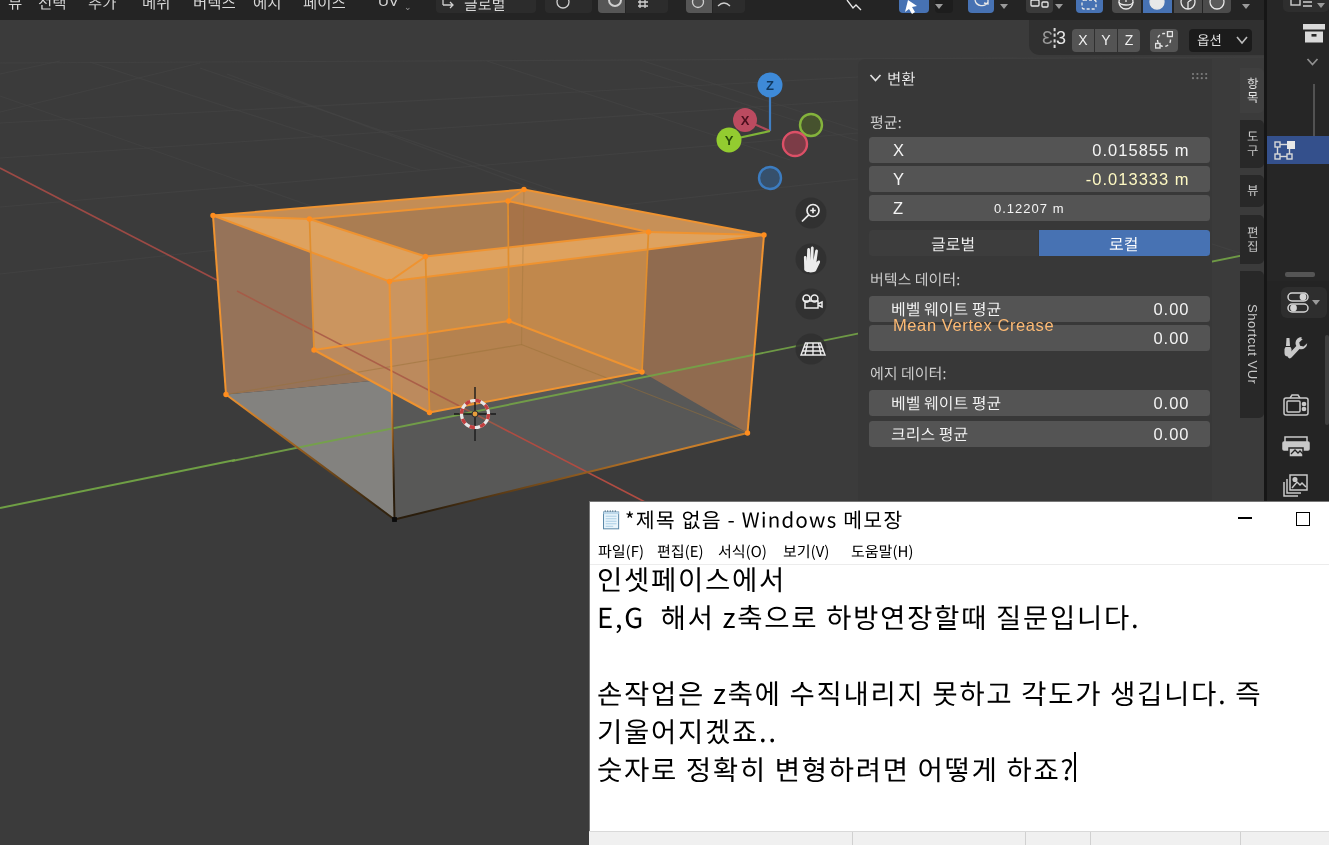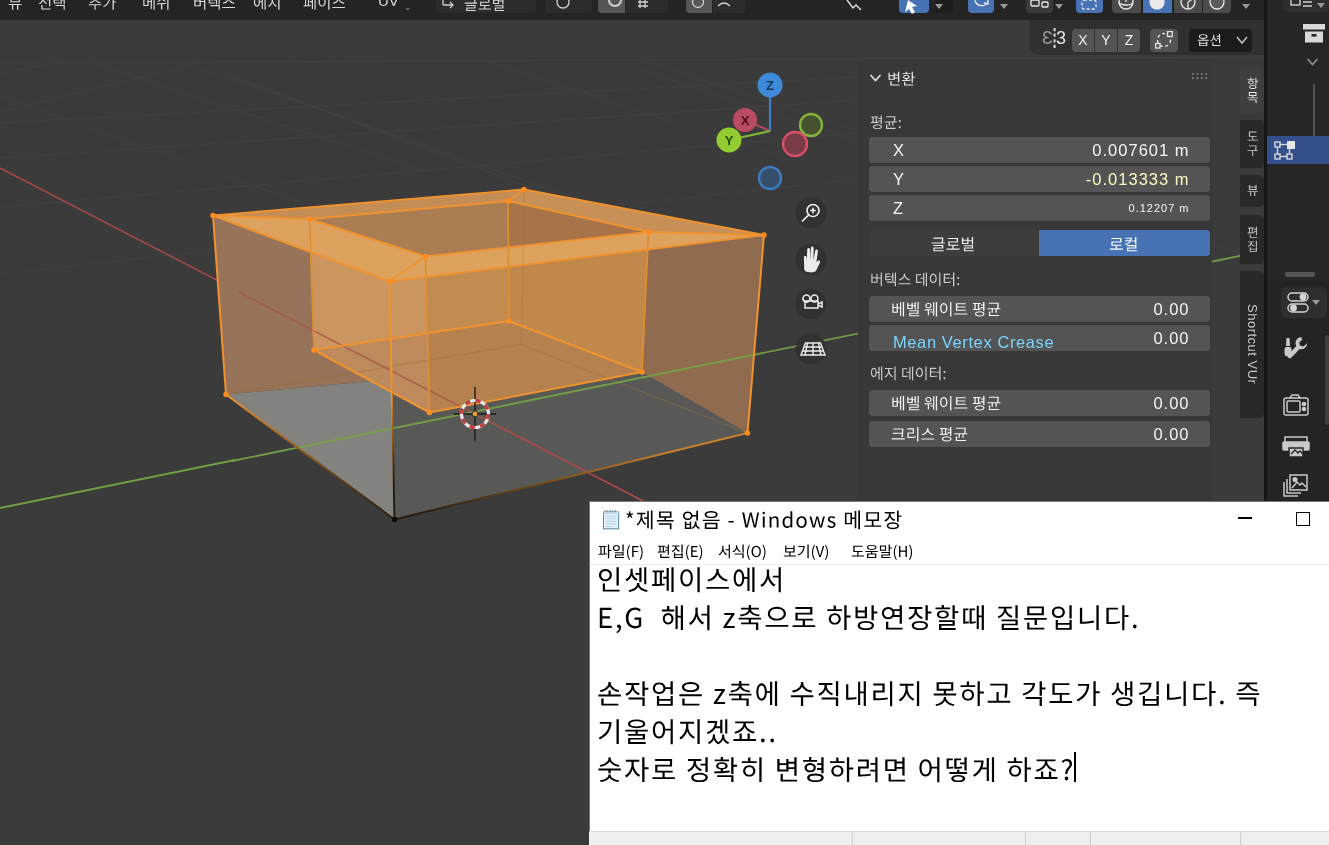--- a/index.html
+++ b/index.html
@@ -279,27 +279,27 @@
       <circle cx="15.200000000000001" cy="6.2" r="1.1"></circle>
     </g>
   </svg>
 <svg style="position:absolute;left:870.0px;top:110.0px;overflow:visible" width="32" height="24">
     <g transform="translate(0,18.0)">
       <path d="M8.4 -10.0H11.3V-9.0H8.4ZM8.4 -7.5H11.3V-6.5H8.4ZM1.2 -11.4H8.3V-10.4H1.2ZM0.9 -4.8 0.8 -5.9Q1.9 -5.9 3.3 -5.9Q4.6 -5.9 6.0 -6.0Q7.4 -6.1 8.7 -6.2L8.8 -5.3Q7.5 -5.1 6.1 -5.0Q4.7 -4.9 3.4 -4.9Q2.0 -4.8 0.9 -4.8ZM2.5 -10.6H3.7V-5.5H2.5ZM5.7 -10.6H6.9V-5.5H5.7ZM10.7 -12.4H11.9V-4.0H10.7ZM7.4 -3.8Q9.6 -3.8 10.8 -3.1Q12.0 -2.5 12.0 -1.3Q12.0 -0.1 10.8 0.5Q9.6 1.1 7.4 1.1Q5.3 1.1 4.1 0.5Q2.9 -0.1 2.9 -1.3Q2.9 -2.5 4.1 -3.1Q5.3 -3.8 7.4 -3.8ZM7.4 -2.8Q6.4 -2.8 5.7 -2.6Q4.9 -2.4 4.5 -2.1Q4.2 -1.8 4.2 -1.3Q4.2 -0.6 5.0 -0.2Q5.9 0.2 7.4 0.2Q8.5 0.2 9.2 -0.0Q9.9 -0.2 10.3 -0.5Q10.7 -0.8 10.7 -1.3Q10.7 -1.8 10.3 -2.1Q9.9 -2.4 9.2 -2.6Q8.5 -2.8 7.4 -2.8Z M16.1 -11.7H24.7V-10.7H16.1ZM14.6 -6.6H26.8V-5.6H14.6ZM18.6 -5.9H19.9V-2.3H18.6ZM24.0 -11.7H25.3V-10.6Q25.3 -9.7 25.2 -8.7Q25.2 -7.6 24.9 -6.1L23.6 -6.3Q23.9 -7.7 24.0 -8.7Q24.0 -9.8 24.0 -10.6ZM16.0 -0.2H25.6V0.9H16.0ZM16.0 -3.4H17.3V0.1H16.0ZM22.2 -5.9H23.4V-2.3H22.2Z M29.7 -5.9Q29.3 -5.9 29.0 -6.1Q28.7 -6.4 28.7 -6.9Q28.7 -7.4 29.0 -7.7Q29.3 -7.9 29.7 -7.9Q30.1 -7.9 30.4 -7.7Q30.7 -7.4 30.7 -6.9Q30.7 -6.4 30.4 -6.1Q30.1 -5.9 29.7 -5.9ZM29.7 0.2Q29.3 0.2 29.0 -0.1Q28.7 -0.4 28.7 -0.8Q28.7 -1.3 29.0 -1.6Q29.3 -1.9 29.7 -1.9Q30.1 -1.9 30.4 -1.6Q30.7 -1.3 30.7 -0.8Q30.7 -0.4 30.4 -0.1Q30.1 0.2 29.7 0.2Z" fill="#cdcdcd"></path>
     </g>
   </svg>
 <div class="abs" style="left:869px;top:137px;width:340.5px;height:26px;background:#545454;border-radius:3.5px"></div>
 <div class="abs" style="left:893px;top:137px;height:26px;line-height:27px;font-size:16.5px;letter-spacing:0.6px;color:#f4f4f4">X</div>
-<div class="abs" style="left:869px;top:137px;width:320.5px;height:26px;line-height:27px;font-size:16.5px;letter-spacing:1.0px;color:#f4f4f4;text-align:right">0.007601 m</div>
+<div class="abs" style="left:869px;top:137px;width:320.5px;height:26px;line-height:27px;font-size:16.5px;letter-spacing:1.0px;color:#f4f4f4;text-align:right">0.015855 m</div>
 <div class="abs" style="left:869px;top:166px;width:340.5px;height:26px;background:#545454;border-radius:3.5px"></div>
 <div class="abs" style="left:893px;top:166px;height:26px;line-height:27px;font-size:16.5px;letter-spacing:0.6px;color:#f4f4f4">Y</div>
 <div class="abs" style="left:869px;top:166px;width:320.5px;height:26px;line-height:27px;font-size:16.5px;letter-spacing:1.0px;color:#fef9c3;text-align:right">-0.013333 m</div>
 <div class="abs" style="left:869px;top:194.5px;width:340.5px;height:26px;background:#545454;border-radius:3.5px"></div>
 <div class="abs" style="left:893px;top:194.5px;height:26px;line-height:27px;font-size:16.5px;letter-spacing:0.6px;color:#f4f4f4">Z</div>
-<div class="abs" style="left:869px;top:194.5px;width:320.5px;height:26px;line-height:27px;font-size:11px;letter-spacing:1.0px;color:#f4f4f4;text-align:right">0.12207 m</div>
+<div class="abs" style="left:869px;top:194.5px;width:320.5px;height:26px;line-height:27px;font-size:13px;letter-spacing:1.0px;color:#f4f4f4;text-align:center">0.12207 m</div>
 <div class="abs" style="left:869px;top:230px;width:168.5px;height:26px;background:#3d3d3d;border-radius:3.5px 0 0 3.5px"></div>
 <div class="abs" style="left:1038.5px;top:230px;width:171px;height:26px;background:#4772b3;border-radius:0 3.5px 3.5px 0"></div>
 <svg style="position:absolute;left:930.9px;top:230.8px;overflow:visible" width="44" height="26">
     <g transform="translate(0,19.2)">
       <path d="M2.5 -12.6H11.8V-11.5H2.5ZM0.8 -7.8H13.9V-6.8H0.8ZM10.9 -12.6H12.2V-11.7Q12.2 -10.9 12.2 -9.9Q12.1 -8.9 11.8 -7.5L10.5 -7.7Q10.8 -9.0 10.9 -10.0Q10.9 -10.9 10.9 -11.7ZM2.3 -5.3H12.3V-1.7H3.7V0.4H2.4V-2.7H10.9V-4.3H2.3ZM2.4 0.0H12.6V1.1H2.4Z M15.5 -1.6H28.6V-0.5H15.5ZM21.4 -4.7H22.7V-1.2H21.4ZM17.1 -12.2H27.0V-7.8H18.5V-4.9H17.2V-8.8H25.7V-11.1H17.1ZM17.2 -5.4H27.3V-4.4H17.2Z M37.1 -10.0H41.2V-8.9H37.1ZM40.8 -13.2H42.1V-5.7H40.8ZM32.8 -5.0H42.1V-1.6H34.2V0.6H32.9V-2.6H40.8V-3.9H32.8ZM32.9 -0.0H42.7V1.1H32.9ZM30.9 -12.6H32.3V-10.5H36.2V-12.6H37.5V-6.3H30.9ZM32.3 -9.5V-7.3H36.2V-9.5Z" fill="#f0f0f0"></path>
     </g>
   </svg>
 <svg style="position:absolute;left:1109.3px;top:230.8px;overflow:visible" width="29" height="26">
     <g transform="translate(0,19.2)">
       <path d="M0.8 -1.6H13.9V-0.5H0.8ZM6.7 -4.7H8.0V-1.2H6.7ZM2.4 -12.2H12.3V-7.8H3.7V-4.9H2.4V-8.8H11.0V-11.1H2.4ZM2.4 -5.4H12.6V-4.4H2.4Z M23.0 -9.8H26.3V-8.7H23.0ZM21.6 -12.5H22.9Q22.9 -10.7 22.2 -9.3Q21.5 -7.9 20.1 -6.9Q18.7 -5.9 16.4 -5.3L15.9 -6.3Q17.4 -6.7 18.5 -7.2Q19.6 -7.8 20.2 -8.5Q20.9 -9.2 21.2 -10.1Q21.6 -11.0 21.6 -11.9ZM16.6 -12.5H22.4V-11.5H16.6ZM21.6 -10.1V-9.2L16.1 -8.7L15.9 -9.8ZM26.1 -13.2H27.4V-5.7H26.1ZM18.1 -5.1H27.4V-1.6H19.4V0.6H18.1V-2.6H26.1V-4.0H18.1ZM18.1 -0.0H27.9V1.1H18.1Z" fill="#ffffff"></path>
@@ -311,21 +311,21 @@
     </g>
   </svg>
 <div class="abs" style="left:869px;top:296px;width:340.5px;height:26px;background:#545454;border-radius:3.5px"></div>
 <div class="abs" style="left:869px;top:296px;width:320.5px;height:26px;line-height:27px;font-size:16.5px;letter-spacing:1.0px;color:#f4f4f4;text-align:right">0.00</div>
 <svg style="position:absolute;left:891.0px;top:296.3px;overflow:visible" width="110" height="26">
     <g transform="translate(0,19.2)">
       <path d="M1.3 -11.8H2.6V-8.3H5.6V-11.8H6.9V-2.4H1.3ZM2.6 -7.2V-3.5H5.6V-7.2ZM11.8 -13.2H13.1V1.2H11.8ZM6.6 -7.7H9.4V-6.6H6.6ZM9.0 -12.9H10.2V0.5H9.0Z M26.4 -13.2H27.7V-5.6H26.4ZM23.6 -12.9H24.9V-5.7H23.6ZM21.4 -9.9H24.1V-8.9H21.4ZM18.2 -4.9H27.7V-1.5H19.5V0.7H18.2V-2.5H26.4V-3.9H18.2ZM18.2 0.0H28.3V1.1H18.2ZM16.2 -12.4H17.4V-10.5H20.5V-12.4H21.8V-6.3H16.2ZM17.4 -9.5V-7.3H20.5V-9.5Z M37.5 -12.3Q38.4 -12.3 39.1 -12.0Q39.8 -11.6 40.2 -11.0Q40.6 -10.4 40.6 -9.6Q40.6 -8.9 40.2 -8.2Q39.8 -7.6 39.1 -7.3Q38.4 -7.0 37.5 -7.0Q36.6 -7.0 35.9 -7.3Q35.1 -7.6 34.7 -8.2Q34.3 -8.9 34.3 -9.6Q34.3 -10.4 34.7 -11.0Q35.1 -11.6 35.9 -12.0Q36.6 -12.3 37.5 -12.3ZM37.5 -11.3Q36.9 -11.3 36.5 -11.1Q36.0 -10.9 35.8 -10.5Q35.5 -10.1 35.5 -9.6Q35.5 -9.2 35.8 -8.8Q36.0 -8.4 36.5 -8.2Q36.9 -8.0 37.5 -8.0Q38.0 -8.0 38.5 -8.2Q38.9 -8.4 39.2 -8.8Q39.4 -9.2 39.4 -9.6Q39.4 -10.1 39.2 -10.5Q38.9 -10.9 38.5 -11.1Q38.0 -11.3 37.5 -11.3ZM44.8 -13.2H46.1V1.2H44.8ZM42.1 -12.9H43.3V0.5H42.1ZM39.4 -3.7H42.5V-2.7H39.4ZM36.8 -5.3H38.0V0.1H36.8ZM33.8 -4.7 33.6 -5.9Q34.4 -5.9 35.3 -5.9Q36.2 -5.9 37.3 -5.9Q38.3 -6.0 39.3 -6.0Q40.3 -6.1 41.1 -6.2L41.2 -5.3Q40.0 -5.0 38.7 -4.9Q37.3 -4.8 36.1 -4.8Q34.8 -4.7 33.8 -4.7Z M59.1 -13.2H60.4V1.3H59.1ZM52.7 -12.1Q53.8 -12.1 54.6 -11.5Q55.5 -10.9 55.9 -9.7Q56.4 -8.6 56.4 -7.1Q56.4 -5.5 55.9 -4.4Q55.5 -3.3 54.6 -2.6Q53.8 -2.0 52.7 -2.0Q51.7 -2.0 50.8 -2.6Q50.0 -3.3 49.5 -4.4Q49.1 -5.5 49.1 -7.1Q49.1 -8.6 49.5 -9.7Q50.0 -10.9 50.8 -11.5Q51.7 -12.1 52.7 -12.1ZM52.7 -10.9Q52.0 -10.9 51.5 -10.5Q51.0 -10.0 50.7 -9.1Q50.4 -8.2 50.4 -7.1Q50.4 -5.9 50.7 -5.0Q51.0 -4.2 51.5 -3.7Q52.0 -3.2 52.7 -3.2Q53.5 -3.2 54.0 -3.7Q54.5 -4.2 54.8 -5.0Q55.1 -5.9 55.1 -7.1Q55.1 -8.2 54.8 -9.1Q54.5 -10.0 54.0 -10.5Q53.5 -10.9 52.7 -10.9Z M64.9 -5.4H74.9V-4.4H64.9ZM63.3 -1.7H76.4V-0.6H63.3ZM64.9 -12.0H74.7V-10.9H66.3V-5.1H64.9ZM65.9 -8.8H74.4V-7.7H65.9Z M89.8 -10.6H92.9V-9.6H89.8ZM89.8 -8.1H92.9V-7.0H89.8ZM82.0 -12.1H89.6V-11.1H82.0ZM81.8 -5.2 81.6 -6.3Q82.8 -6.3 84.2 -6.3Q85.7 -6.3 87.2 -6.4Q88.7 -6.5 90.1 -6.6L90.1 -5.6Q88.7 -5.4 87.3 -5.3Q85.8 -5.2 84.3 -5.2Q82.9 -5.2 81.8 -5.2ZM83.4 -11.3H84.7V-5.9H83.4ZM86.9 -11.3H88.2V-5.9H86.9ZM92.1 -13.2H93.5V-4.3H92.1ZM88.7 -4.0Q91.0 -4.0 92.2 -3.3Q93.5 -2.6 93.5 -1.4Q93.5 -0.2 92.2 0.5Q91.0 1.2 88.7 1.2Q86.5 1.2 85.2 0.5Q83.9 -0.2 83.9 -1.4Q83.9 -2.6 85.2 -3.3Q86.5 -4.0 88.7 -4.0ZM88.7 -3.0Q87.6 -3.0 86.8 -2.8Q86.0 -2.6 85.6 -2.2Q85.2 -1.9 85.2 -1.4Q85.2 -0.7 86.1 -0.2Q87.1 0.2 88.7 0.2Q89.8 0.2 90.6 -0.0Q91.4 -0.2 91.8 -0.5Q92.2 -0.9 92.2 -1.4Q92.2 -1.9 91.8 -2.2Q91.4 -2.6 90.6 -2.8Q89.8 -3.0 88.7 -3.0Z M97.9 -12.5H107.2V-11.4H97.9ZM96.3 -7.0H109.4V-5.9H96.3ZM100.6 -6.3H101.9V-2.4H100.6ZM106.4 -12.5H107.7V-11.3Q107.7 -10.4 107.7 -9.2Q107.6 -8.1 107.3 -6.5L106.0 -6.7Q106.3 -8.2 106.3 -9.3Q106.4 -10.4 106.4 -11.3ZM97.9 -0.2H108.1V0.9H97.9ZM97.9 -3.6H99.2V0.1H97.9ZM104.5 -6.3H105.8V-2.4H104.5Z" fill="#f4f4f4"></path>
     </g>
   </svg>
 <div class="abs" style="left:869px;top:325px;width:340.5px;height:26px;background:#545454;border-radius:3.5px"></div>
-<div class="abs" style="left:893px;top:329px;height:32px;line-height:27px;font-size:16.5px;letter-spacing:0.6px;color:#7dd3fc">Mean Vertex Crease</div>
+<div class="abs" style="left:893px;top:312px;height:32px;line-height:27px;font-size:16.5px;letter-spacing:0.6px;color:#fdba74">Mean Vertex Crease</div>
 <div class="abs" style="left:869px;top:325px;width:320.5px;height:26px;line-height:27px;font-size:16.5px;letter-spacing:1.0px;color:#f4f4f4;text-align:right">0.00</div>
 <svg style="position:absolute;left:870.0px;top:361.0px;overflow:visible" width="77" height="24">
     <g transform="translate(0,18.0)">
       <path d="M6.3 -7.1H8.8V-6.1H6.3ZM11.1 -12.4H12.3V1.2H11.1ZM8.4 -12.1H9.6V0.5H8.4ZM3.8 -11.3Q4.7 -11.3 5.3 -10.7Q6.0 -10.1 6.3 -9.1Q6.7 -8.0 6.7 -6.5Q6.7 -5.1 6.3 -4.0Q6.0 -3.0 5.3 -2.4Q4.7 -1.8 3.8 -1.8Q2.9 -1.8 2.3 -2.4Q1.6 -3.0 1.3 -4.0Q0.9 -5.1 0.9 -6.5Q0.9 -8.0 1.3 -9.1Q1.6 -10.1 2.3 -10.7Q2.9 -11.3 3.8 -11.3ZM3.8 -10.1Q3.3 -10.1 2.9 -9.7Q2.5 -9.2 2.3 -8.5Q2.1 -7.7 2.1 -6.5Q2.1 -5.5 2.3 -4.7Q2.5 -3.9 2.9 -3.4Q3.3 -3.0 3.8 -3.0Q4.3 -3.0 4.7 -3.4Q5.1 -3.9 5.3 -4.7Q5.6 -5.5 5.6 -6.5Q5.6 -7.7 5.3 -8.5Q5.1 -9.2 4.7 -9.7Q4.3 -10.1 3.8 -10.1Z M18.1 -10.5H19.2V-8.3Q19.2 -7.2 18.9 -6.1Q18.6 -5.1 18.0 -4.2Q17.5 -3.3 16.8 -2.6Q16.1 -1.8 15.3 -1.4L14.5 -2.4Q15.3 -2.8 15.9 -3.4Q16.6 -4.0 17.1 -4.8Q17.6 -5.6 17.9 -6.5Q18.1 -7.4 18.1 -8.3ZM18.4 -10.5H19.4V-8.3Q19.4 -7.4 19.7 -6.6Q20.0 -5.7 20.5 -5.0Q21.0 -4.2 21.6 -3.7Q22.3 -3.1 23.0 -2.8L22.3 -1.8Q21.5 -2.2 20.8 -2.8Q20.1 -3.5 19.5 -4.3Q19.0 -5.2 18.7 -6.2Q18.4 -7.2 18.4 -8.3ZM15.0 -11.0H22.6V-10.0H15.0ZM24.4 -12.4H25.6V1.2H24.4Z M42.0 -12.4H43.2V1.2H42.0ZM36.4 -7.2H39.8V-6.2H36.4ZM39.3 -12.1H40.5V0.5H39.3ZM32.2 -3.1H33.1Q34.1 -3.1 35.0 -3.2Q35.8 -3.2 36.5 -3.3Q37.2 -3.4 38.0 -3.5L38.1 -2.5Q37.3 -2.3 36.6 -2.2Q35.8 -2.2 35.0 -2.1Q34.2 -2.1 33.1 -2.1H32.2ZM32.2 -10.7H37.3V-9.7H33.4V-2.7H32.2Z M55.4 -12.4H56.6V1.2H55.4ZM49.4 -11.4Q50.5 -11.4 51.2 -10.8Q52.0 -10.2 52.5 -9.1Q52.9 -8.1 52.9 -6.6Q52.9 -5.2 52.5 -4.1Q52.0 -3.1 51.2 -2.5Q50.5 -1.9 49.4 -1.9Q48.5 -1.9 47.7 -2.5Q46.9 -3.1 46.4 -4.1Q46.0 -5.2 46.0 -6.6Q46.0 -8.1 46.4 -9.1Q46.9 -10.2 47.7 -10.8Q48.5 -11.4 49.4 -11.4ZM49.4 -10.2Q48.8 -10.2 48.3 -9.8Q47.8 -9.4 47.5 -8.5Q47.2 -7.7 47.2 -6.6Q47.2 -5.5 47.5 -4.7Q47.8 -3.9 48.3 -3.4Q48.8 -3.0 49.4 -3.0Q50.1 -3.0 50.6 -3.4Q51.1 -3.9 51.4 -4.7Q51.7 -5.5 51.7 -6.6Q51.7 -7.7 51.4 -8.5Q51.1 -9.4 50.6 -9.8Q50.1 -10.2 49.4 -10.2Z M69.2 -12.4H70.5V1.2H69.2ZM66.4 -7.3H69.4V-6.3H66.4ZM59.9 -3.1H61.0Q62.2 -3.1 63.3 -3.1Q64.3 -3.2 65.2 -3.3Q66.1 -3.3 67.0 -3.5L67.2 -2.5Q66.2 -2.3 65.2 -2.2Q64.3 -2.1 63.3 -2.1Q62.3 -2.1 61.0 -2.1H59.9ZM59.9 -11.2H66.2V-10.1H61.2V-2.8H59.9ZM60.8 -7.4H65.6V-6.4H60.8Z M74.4 -5.9Q74.0 -5.9 73.7 -6.1Q73.5 -6.4 73.5 -6.9Q73.5 -7.4 73.7 -7.7Q74.0 -7.9 74.4 -7.9Q74.9 -7.9 75.1 -7.7Q75.4 -7.4 75.4 -6.9Q75.4 -6.4 75.1 -6.1Q74.9 -5.9 74.4 -5.9ZM74.4 0.2Q74.0 0.2 73.7 -0.1Q73.5 -0.4 73.5 -0.8Q73.5 -1.3 73.7 -1.6Q74.0 -1.9 74.4 -1.9Q74.9 -1.9 75.1 -1.6Q75.4 -1.3 75.4 -0.8Q75.4 -0.4 75.1 -0.1Q74.9 0.2 74.4 0.2Z" fill="#cdcdcd"></path>
     </g>
   </svg>
 <div class="abs" style="left:869px;top:390px;width:340.5px;height:26px;background:#545454;border-radius:3.5px"></div>
 <div class="abs" style="left:869px;top:390px;width:320.5px;height:26px;line-height:27px;font-size:16.5px;letter-spacing:1.0px;color:#f4f4f4;text-align:right">0.00</div>
 <svg style="position:absolute;left:891.0px;top:390.3px;overflow:visible" width="110" height="26">
     <g transform="translate(0,19.2)">

